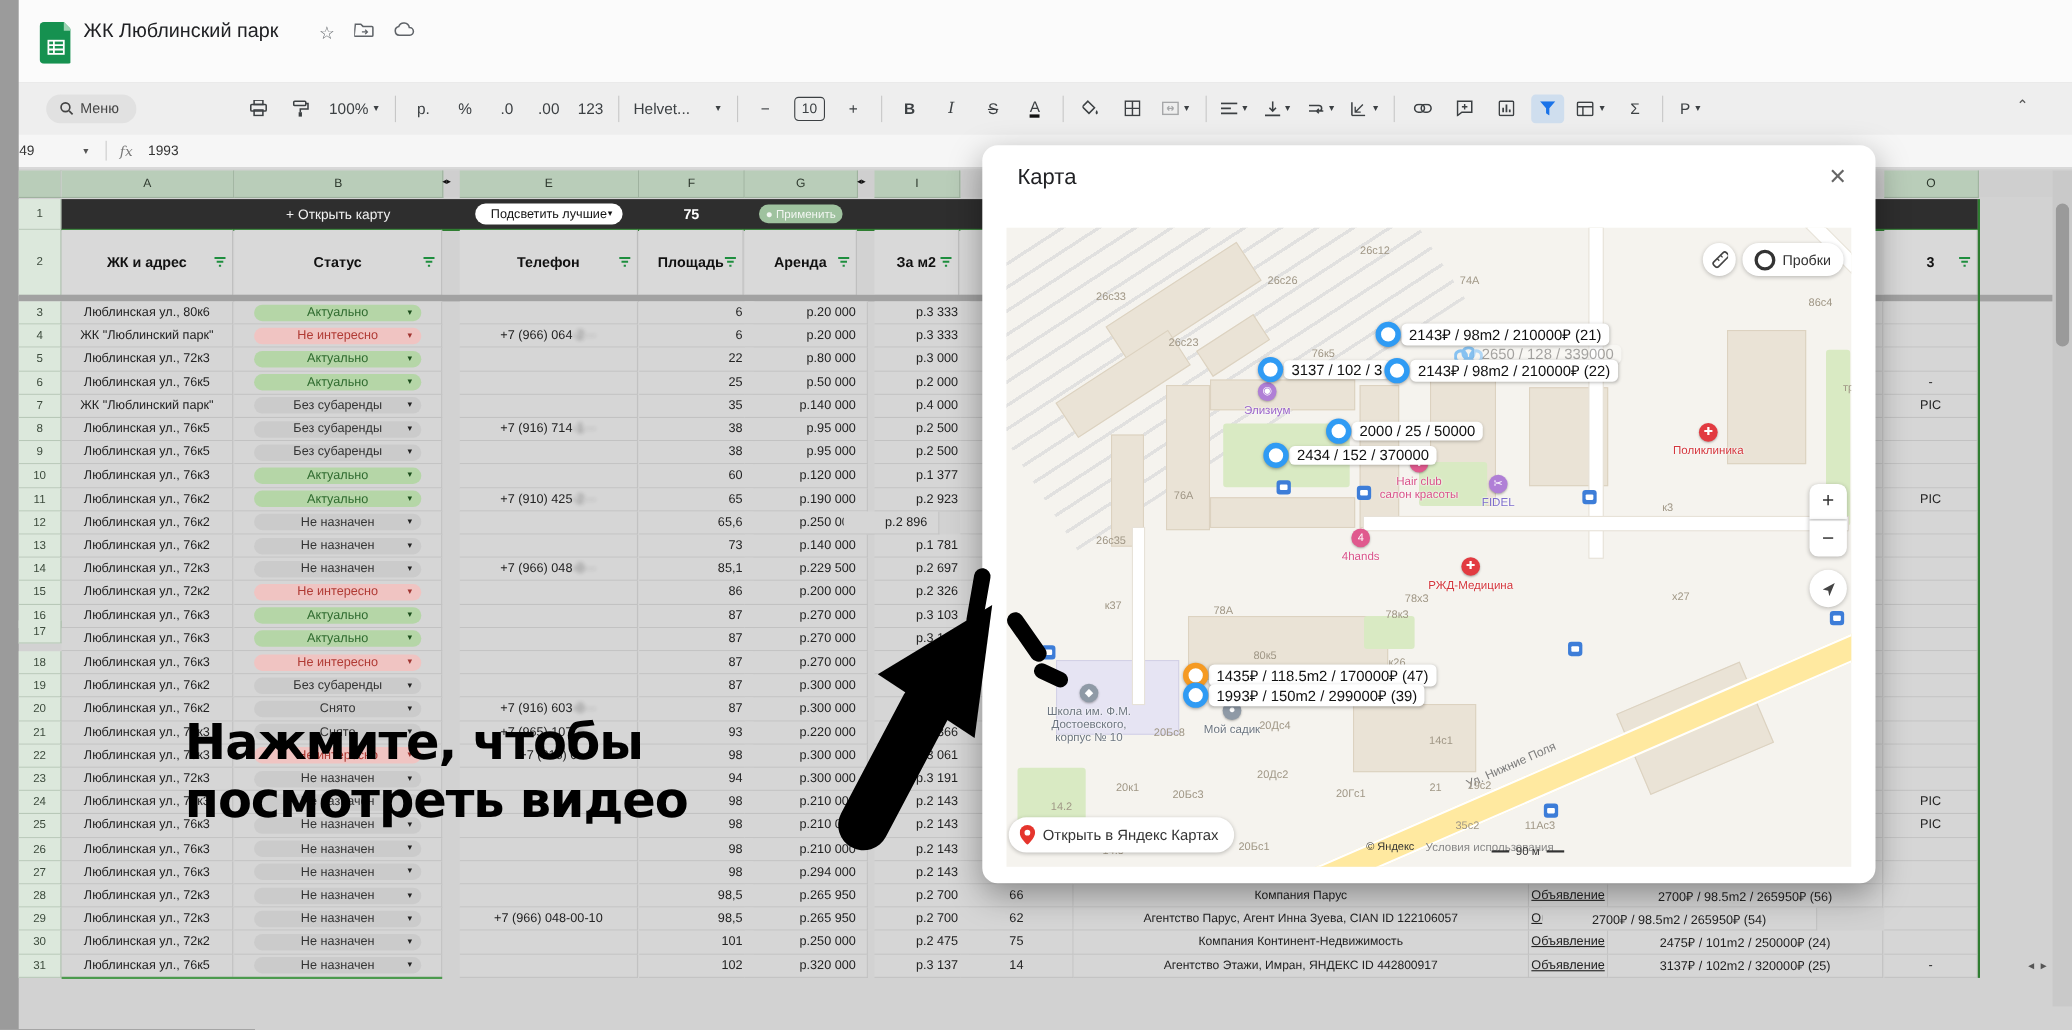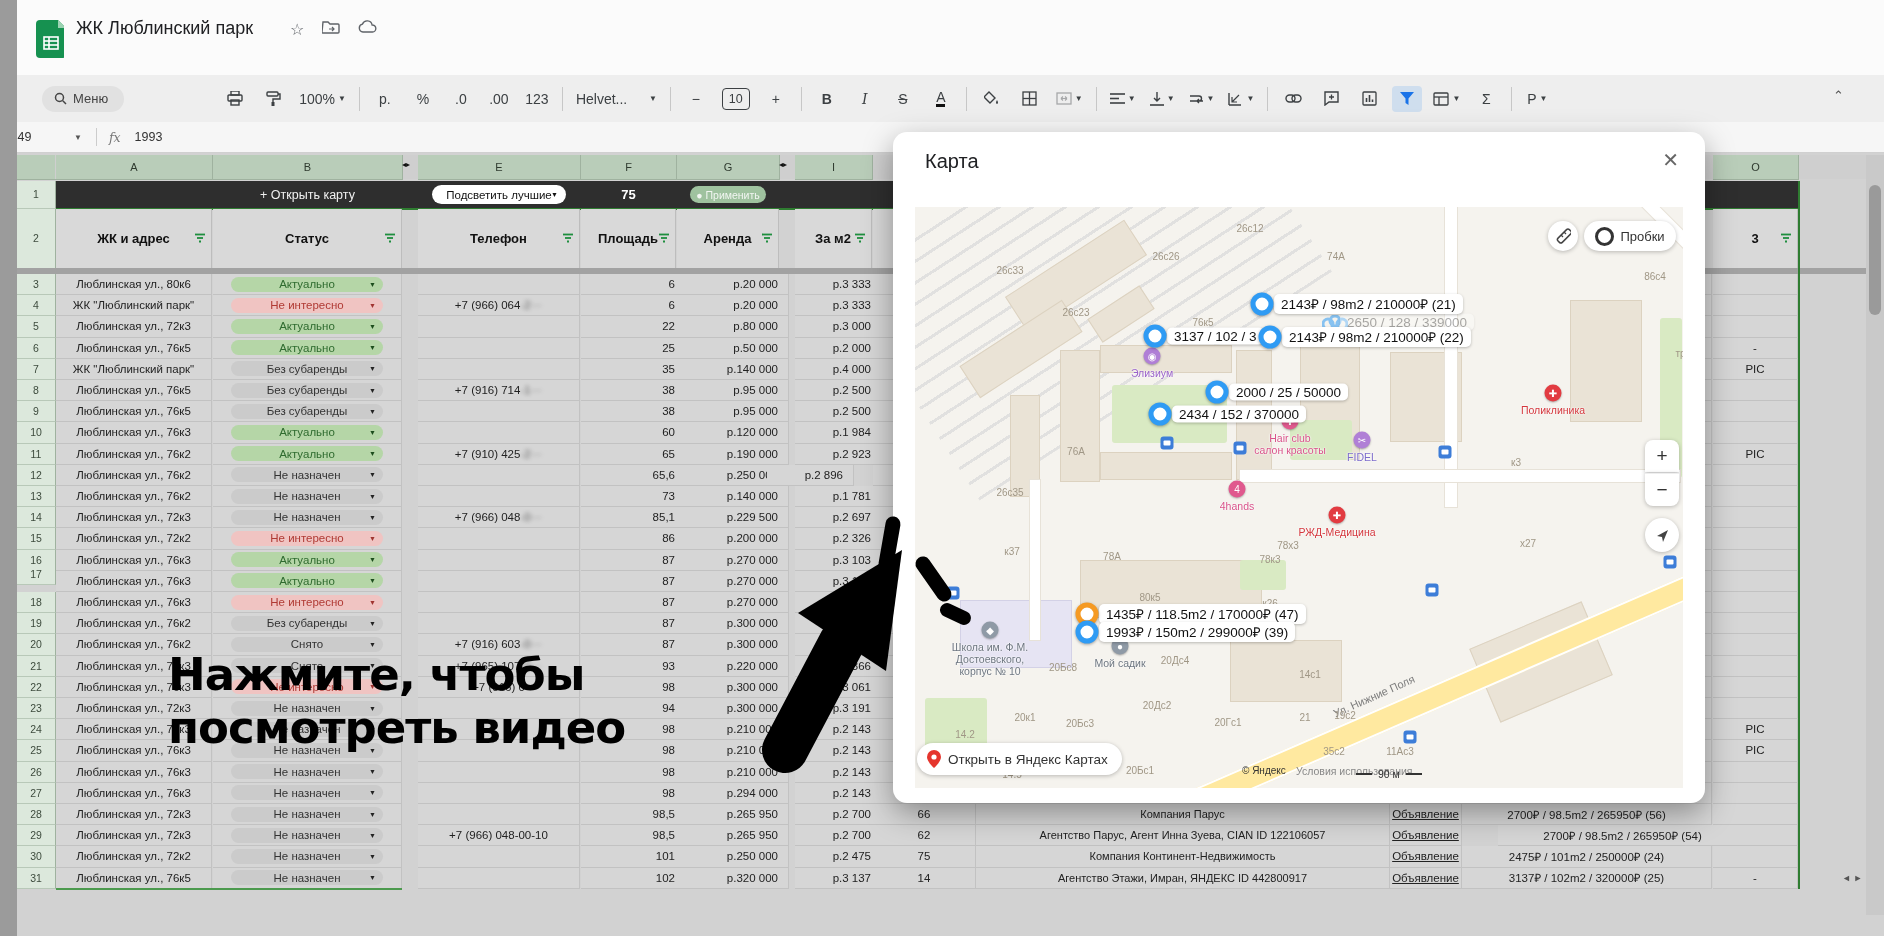--- a/index.html
+++ b/index.html
@@ -453,21 +453,21 @@
       <div class="cell center" style="left: 1462px; width: 249px; top: 401.2px; height: 20.2px;"></div>
       <div class="cell center" style="left: 1713px; width: 84px; top: 401.2px; height: 20.2px;"></div>
       <div class="rowhead" style="top: 422.4px; height: 20.2px; line-height: 20.2px;">10</div>
       <div class="cell center" style="left: 56px; width: 155px; top: 422.4px; height: 20.2px;">Люблинская ул., 76к3</div>
       <div class="cell center" style="left: 213px; width: 188px; top: 422.4px; height: 20.2px;">
         <div class="pill st-g">Актуально<div class="dd abs" style="right: 7px; top: 4px; font-size: 7px;">▼</div></div>
       </div>
       <div class="cell center" style="left: 418px; width: 161px; top: 422.4px; height: 20.2px;"></div>
       <div class="cell right" style="left: 581px; width: 94px; top: 422.4px; height: 20.2px;">60</div>
       <div class="cell right" style="left: 677px; width: 101px; top: 422.4px; height: 20.2px;">р.120 000</div>
-      <div class="cell right" style="left: 795px; width: 76px; top: 422.4px; height: 20.2px;">р.1 984</div>
+      <div class="cell right" style="left: 795px; width: 76px; top: 422.4px; height: 20.2px;">р.1 377</div>
       <div class="cell center" style="left: 873px; width: 102px; top: 422.4px; height: 20.2px;"></div>
       <div class="cell center" style="left: 976px; width: 413px; top: 422.4px; height: 20.2px; font-size: 11px;"></div>
       <div class="cell center" style="left: 1390px; width: 71px; top: 422.4px; height: 20.2px;"></div>
       <div class="cell center" style="left: 1462px; width: 249px; top: 422.4px; height: 20.2px;"></div>
       <div class="cell center" style="left: 1713px; width: 84px; top: 422.4px; height: 20.2px;"></div>
       <div class="rowhead" style="top: 443.6px; height: 20.2px; line-height: 20.2px;">11</div>
       <div class="cell center" style="left: 56px; width: 155px; top: 443.6px; height: 20.2px;">Люблинская ул., 76к2</div>
       <div class="cell center" style="left: 213px; width: 188px; top: 443.6px; height: 20.2px;">
         <div class="pill st-g">Актуально<div class="dd abs" style="right: 7px; top: 4px; font-size: 7px;">▼</div></div>
       </div>
@@ -749,21 +749,21 @@
         <span>+7 (966) 048-00-10</span>
       </div>
       <div class="cell right" style="left: 581px; width: 94px; top: 825.2px; height: 20.2px;">98,5</div>
       <div class="cell right" style="left: 677px; width: 101px; top: 825.2px; height: 20.2px;">р.265 950</div>
       <div class="cell right" style="left: 795px; width: 76px; top: 825.2px; height: 20.2px;">р.2 700</div>
       <div class="cell center" style="left: 873px; width: 102px; top: 825.2px; height: 20.2px;">62</div>
       <div class="cell center" style="left: 976px; width: 413px; top: 825.2px; height: 20.2px; font-size: 11px;">Агентство Парус, Агент Инна Зуева, CIAN ID 122106057</div>
       <div class="cell center" style="left: 1390px; width: 71px; top: 825.2px; height: 20.2px;">
         <span class="lnk" style="text-decoration: underline;">Объявление</span>
       </div>
-      <div class="cell center" style="left: 1498px; width: 249px; top: 825.2px; height: 20.2px;">2700₽ / 98.5m2 / 265950₽ (54)</div>
+      <div class="cell center" style="left: 1402px; width: 249px; top: 825.2px; height: 20.2px;">2700₽ / 98.5m2 / 265950₽ (54)</div>
       <div class="cell center" style="left: 1713px; width: 84px; top: 825.2px; height: 20.2px;"></div>
       <div class="rowhead" style="top: 846.4px; height: 20.2px; line-height: 20.2px;">30</div>
       <div class="cell center" style="left: 56px; width: 155px; top: 846.4px; height: 20.2px;">Люблинская ул., 72к2</div>
       <div class="cell center" style="left: 213px; width: 188px; top: 846.4px; height: 20.2px;">
         <div class="pill st-n">Не назначен<div class="dd abs" style="right: 7px; top: 4px; font-size: 7px;">▼</div></div>
       </div>
       <div class="cell center" style="left: 418px; width: 161px; top: 846.4px; height: 20.2px;"></div>
       <div class="cell right" style="left: 581px; width: 94px; top: 846.4px; height: 20.2px;">101</div>
       <div class="cell right" style="left: 677px; width: 101px; top: 846.4px; height: 20.2px;">р.250 000</div>
       <div class="cell right" style="left: 795px; width: 76px; top: 846.4px; height: 20.2px;">р.2 475</div>
@@ -847,21 +847,21 @@
         <div class="bldlbl" style="left: 288px; top: 115px;">76к5</div>
         <div class="bldlbl" style="left: 97px; top: 344px;">к37</div>
         <div class="bldlbl" style="left: 197px; top: 349px;">78А</div>
         <div class="bldlbl" style="left: 373px; top: 338px;">78х3</div>
         <div class="bldlbl" style="left: 355px; top: 352px;">78к3</div>
         <div class="bldlbl" style="left: 235px; top: 390px;">80к5</div>
         <div class="bldlbl" style="left: 355px; top: 396px;">к26</div>
         <div class="bldlbl" style="left: 601px; top: 255px;">к3</div>
         <div class="bldlbl" style="left: 613px; top: 336px;">х27</div>
         <div class="bldlbl" style="left: 148px; top: 460px;">20Бс8</div>
-        <div class="bldlbl" style="left: 260px; top: 453px;">20Дс4</div>
+        <div class="bldlbl" style="left: 244px; top: 453px;">20Дс4</div>
         <div class="bldlbl" style="left: 242px; top: 498px;">20Дс2</div>
         <div class="bldlbl" style="left: 165px; top: 516px;">20Бс3</div>
         <div class="bldlbl" style="left: 110px; top: 510px;">20к1</div>
         <div class="bldlbl" style="left: 313px; top: 515px;">20Гс1</div>
         <div class="bldlbl" style="left: 225px; top: 563px;">20Бс1</div>
         <div class="bldlbl" style="left: 395px; top: 467px;">14с1</div>
         <div class="bldlbl" style="left: 390px; top: 510px;">21</div>
         <div class="bldlbl" style="left: 430px; top: 508px;">19с2</div>
         <div class="bldlbl" style="left: 419px; top: 544px;">35с2</div>
         <div class="bldlbl" style="left: 485px; top: 544px;">11Ас3</div>

